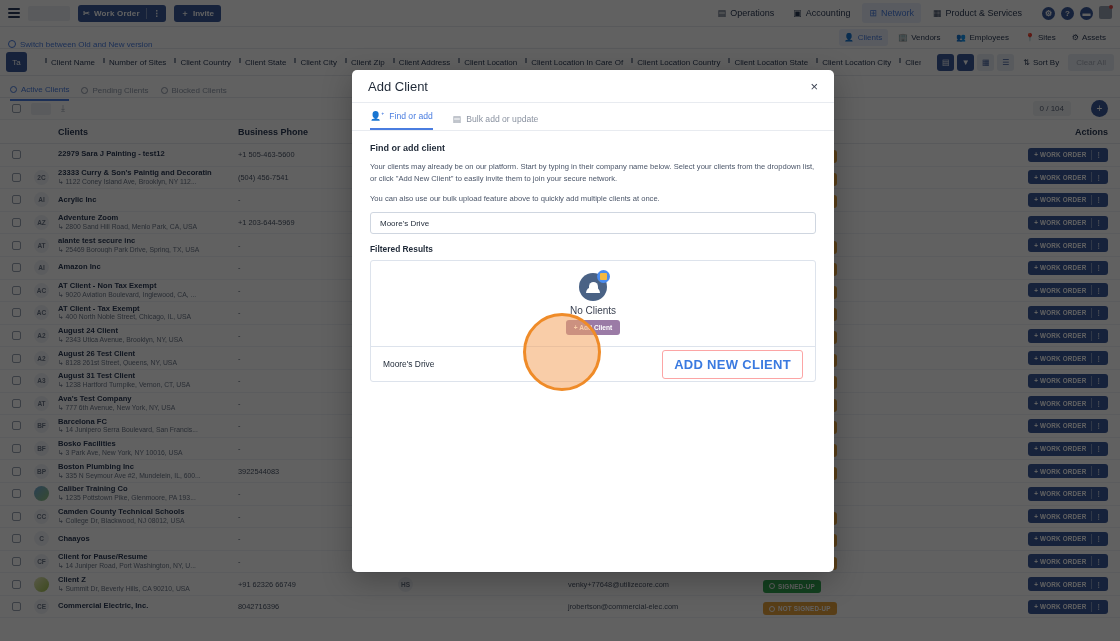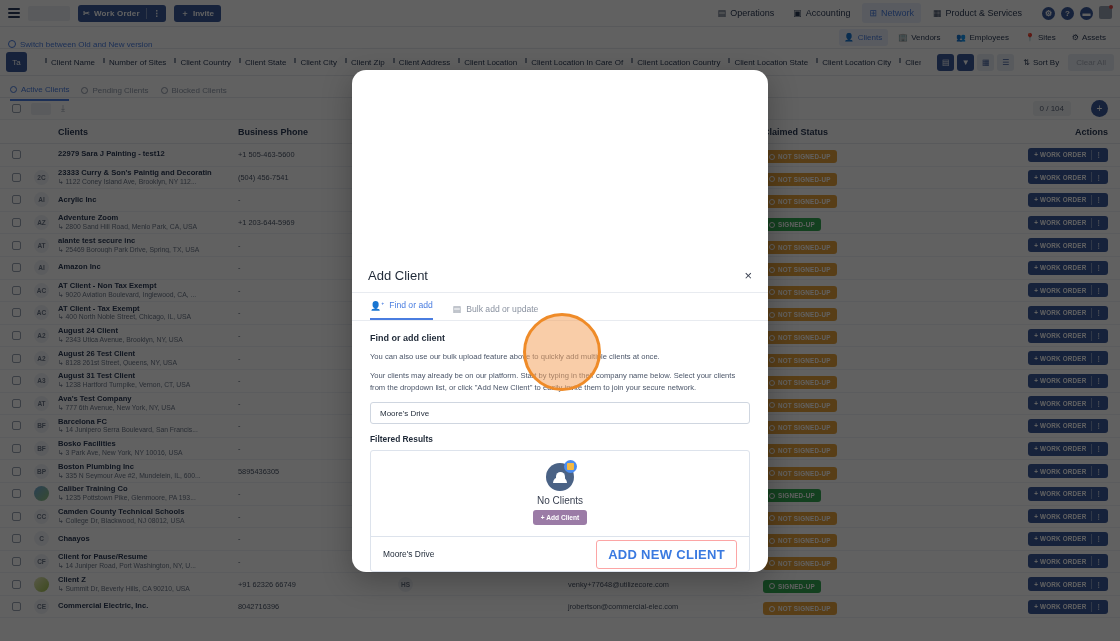--- a/index.html
+++ b/index.html
@@ -121,23 +121,23 @@
   .badge.no { background:#e8a33d; }
   .badge.yes { background:#34a853; }
   .badge .bico { width:6px; height:6px; border-radius:50%; border:1px solid #fff; }
   .act { display:flex; justify-content:flex-end; }
   .wo-btn { display:flex; align-items:center; background:#3a5a9b; border-radius:3px;
             color:#fff; font-size:6.3px; font-weight:bold; height:14px; padding:0 6px; letter-spacing:.2px;}
   .wo-btn .sep { width:1px; height:10px; background:rgba(255,255,255,.35); margin:0 4px; }
 
   
   #modal {
-    position:absolute; left:352px; top:70px; width:416px; height:502px;
-    background:#fff; border-radius:14px; z-index:60;
-    box-shadow:0 8px 30px rgba(0,0,0,.28); display:flex; flex-direction:column;justify-content:flex-end;
+    position:absolute; left:352px; top:70px; width:482px; height:502px;
+    background:#fff; border-radius:5px; z-index:60;
+    box-shadow:0 8px 30px rgba(0,0,0,.28); display:flex; flex-direction:column;
   }
   .m-head { height:33px; display:flex; align-items:center; padding:0 16px;
             border-bottom:1px solid #e8ebf0; }
   .m-title { font-size:13px; color:#1f2937; }
   .m-close { margin-left:auto; font-size:13px; color:#3b4252; line-height:1; cursor:pointer; }
   .m-tabs { display:flex; align-items:flex-end; gap:20px; padding:9px 18px 0;
             border-bottom:1px solid #e8ebf0; height:28px; }
   .m-tab { display:flex; align-items:center; gap:5px; font-size:8.6px; color:#8b93a1;
            padding-bottom:6px; }
   .m-tab.active { color:#4a7de0; border-bottom:2px solid #4a7de0; }
@@ -688,21 +688,21 @@
           <div class="col-chk">
             <div class="cbox"></div>
           </div>
           <div class="col-av">
             <div class="avatar-i">BP</div>
           </div>
           <div class="col-name">
             <div class="cname">Boston Plumbing Inc</div>
             <div class="csub">↳ 335 N Seymour Ave #2, Mundelein, IL, 600...</div>
           </div>
-          <div class="col-phone cell">5895436305</div>
+          <div class="col-phone cell">3922544083</div>
           <div class="col-mid"></div>
           <div class="col-email cell"></div>
           <div class="col-status"><span class="badge no">
               <span class="bico"></span>
               <span>NOT SIGNED-UP</span>
             </span></div>
           <div class="col-actions act">
             <div class="wo-btn">
               <span>+ WORK ORDER</span>
               <span class="sep"></span>
@@ -883,22 +883,22 @@
         <span>Find or add</span>
       </div>
       <div class="m-tab">
         <span style="font-size:9px;">▤</span>
         <span>Bulk add or update</span>
       </div>
     </div>
 
     <div class="m-body">
       <div class="m-h3">Find or add client</div>
+      <div class="m-p">Your clients may already be on our platform. Start by typing in their company name below. Select your clients from the dropdown list, or click "Add New Client" to easily invite them to join your secure network.</div>
       <div class="m-p">You can also use our bulk upload feature above to quickly add multiple clients at once.</div>
-      <div class="m-p">Your clients may already be on our platform. Start by typing in their company name below. Select your clients from the dropdown list, or click "Add New Client" to easily invite them to join your secure network.</div>
 
       <div class="m-input">
         <span placeholder="Type company name">Moore's Drive</span>
       </div>
 
       <div class="m-sub">Filtered Results</div>
 
       <div class="m-results">
         <div class="m-empty">
           <div class="empty-ico">

